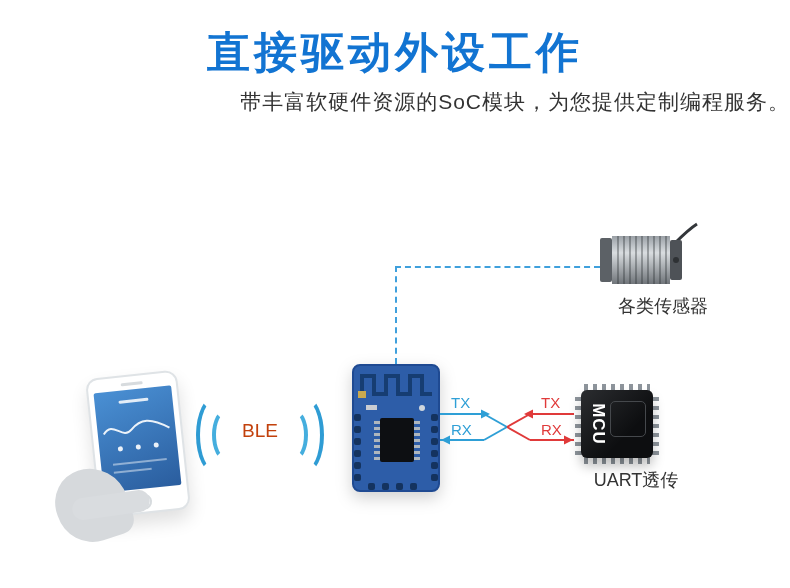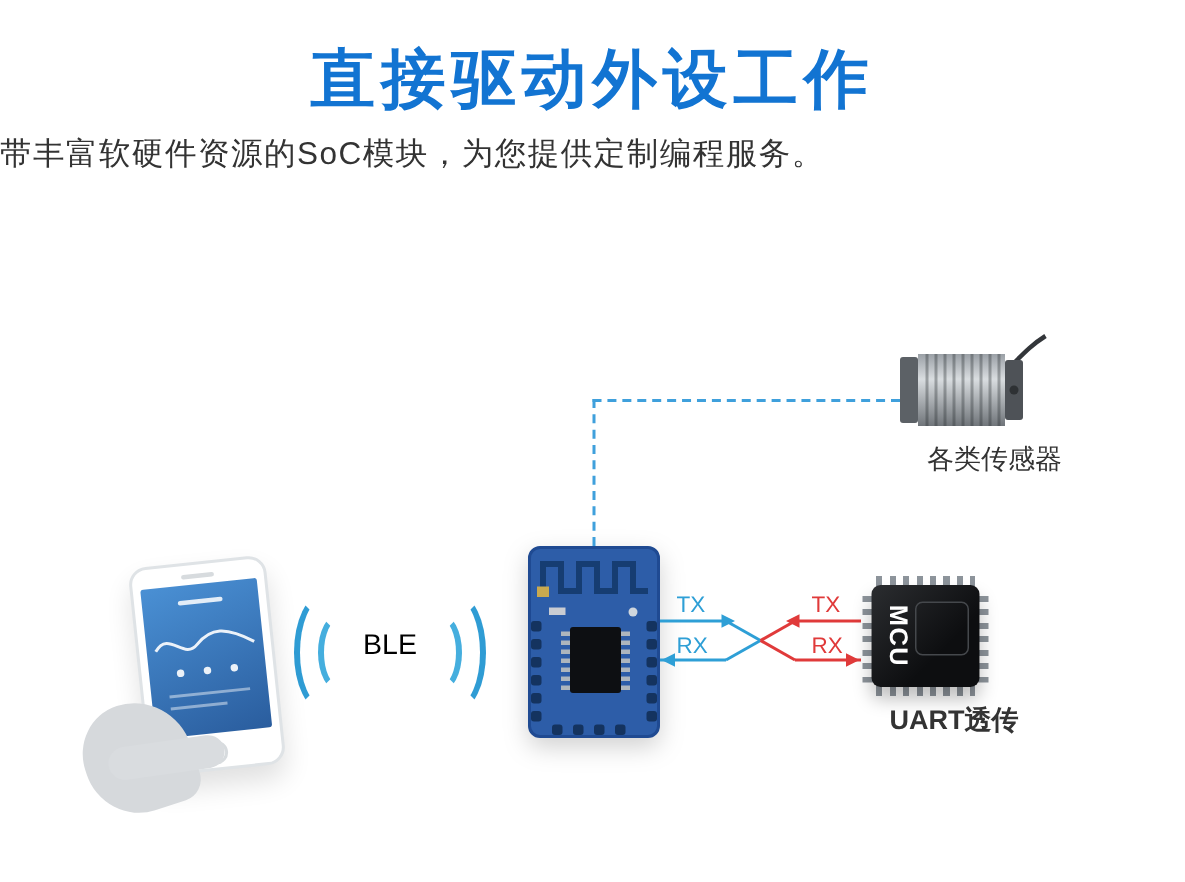--- a/index.html
+++ b/index.html
@@ -8,21 +8,21 @@
     overflow:hidden; font-family:"Liberation Sans", sans-serif;
   }
   
   .title {
     position:absolute; top:24px; left:0; width:100%; margin:0;
     text-align:center; font-size:43px; font-weight:bold;
     color:#1274d2; letter-spacing:4px;
   }
   .subtitle {
     position:absolute; top:88px; left:0; width:100%; margin:0;
-    text-align:left; font-size:21px; color:#333; letter-spacing:1px;
+    text-align:right; font-size:21px; color:#333; letter-spacing:1px;
   }
   
   .hand-palm {
     position:absolute; left:56px; top:468px; width:72px; height:74px;
     background:#d6d9dc; border-radius:46% 54% 20% 50%;
     transform:rotate(-18deg); z-index:3;
   }
   .hand-finger {
     position:absolute; left:72px; top:494px; width:78px; height:22px;
     background:#d9dcdf; border-radius:12px; transform:rotate(-8deg); z-index:4;
@@ -41,21 +41,21 @@
   .home-btn { width:12px; height:12px; border:2px solid #d7dbde; border-radius:50%; margin:5px auto 0; }
   
   .ble { position:absolute; left:196px; top:396px; width:128px; height:70px; }
   .arc { position:absolute; border:4px solid transparent; border-radius:50%; }
   .arc-lo { left:0;  top:0;  width:30px; height:70px; border-left-color:#2f9cd4; }
   .arc-li { left:16px; top:13px; width:20px; height:44px; border-left-color:#45aede; }
   .arc-ri { right:16px; top:13px; width:20px; height:44px; border-right-color:#45aede; }
   .arc-ro { right:0; top:0;  width:30px; height:70px; border-right-color:#2f9cd4; }
   .ble-text {
     position:absolute; left:0; right:0; top:50%; transform:translateY(-50%);
-    text-align:center; color:#000000; font-size:19px;
+    text-align:center; color:#c2410c; font-size:19px;
   }
   
   .module { position:absolute; left:352px; top:364px; filter:drop-shadow(0 6px 8px rgba(0,0,0,.18)); }
   
   .dash-v { position:absolute; left:395px; top:266px; height:98px; width:0; border-left:2px dashed #3fa0dc; }
   .dash-h { position:absolute; left:395px; top:266px; width:205px; height:0; border-top:2px dashed #3fa0dc; }
   .adc-label { position:absolute; left:432px; top:233px; font-size:17px; color:#333; }
   
   .sensor { position:absolute; left:598px; top:222px; }
   .sensor-label { position:absolute; left:588px; top:294px; width:120px; text-align:right; font-size:18px; color:#333; }
@@ -72,21 +72,21 @@
     position:absolute; inset:6px; border-radius:6px;
     background:linear-gradient(135deg,#2b2d30,#0d0e10 65%);
     box-shadow:0 8px 12px rgba(0,0,0,.25);
   }
   .mcu-die { position:absolute; right:7px; top:11px; width:34px; height:34px; border:1px solid #45484c; border-radius:5px; }
   .mcu-text {
     position:absolute; left:17px; top:50%;
     transform:translate(-50%,-50%) rotate(90deg);
     color:#fff; font-weight:bold; font-size:17px; letter-spacing:1px;
   }
-  .uart-label { position:absolute; left:566px; top:468px; width:140px; text-align:center; font-size:18px; color:#333;font-weight:bold; }
+  .uart-label { position:absolute; left:566px; top:468px; width:140px; text-align:center; font-size:18px; color:#333; }
 </style>
 </head>
 <body>
 
 <div class="page">
 
   <h1 class="title">直接驱动外设工作</h1>
   <p class="subtitle">带丰富软硬件资源的SoC模块，为您提供定制编程服务。</p>
 
   <div class="hand-palm"></div>

